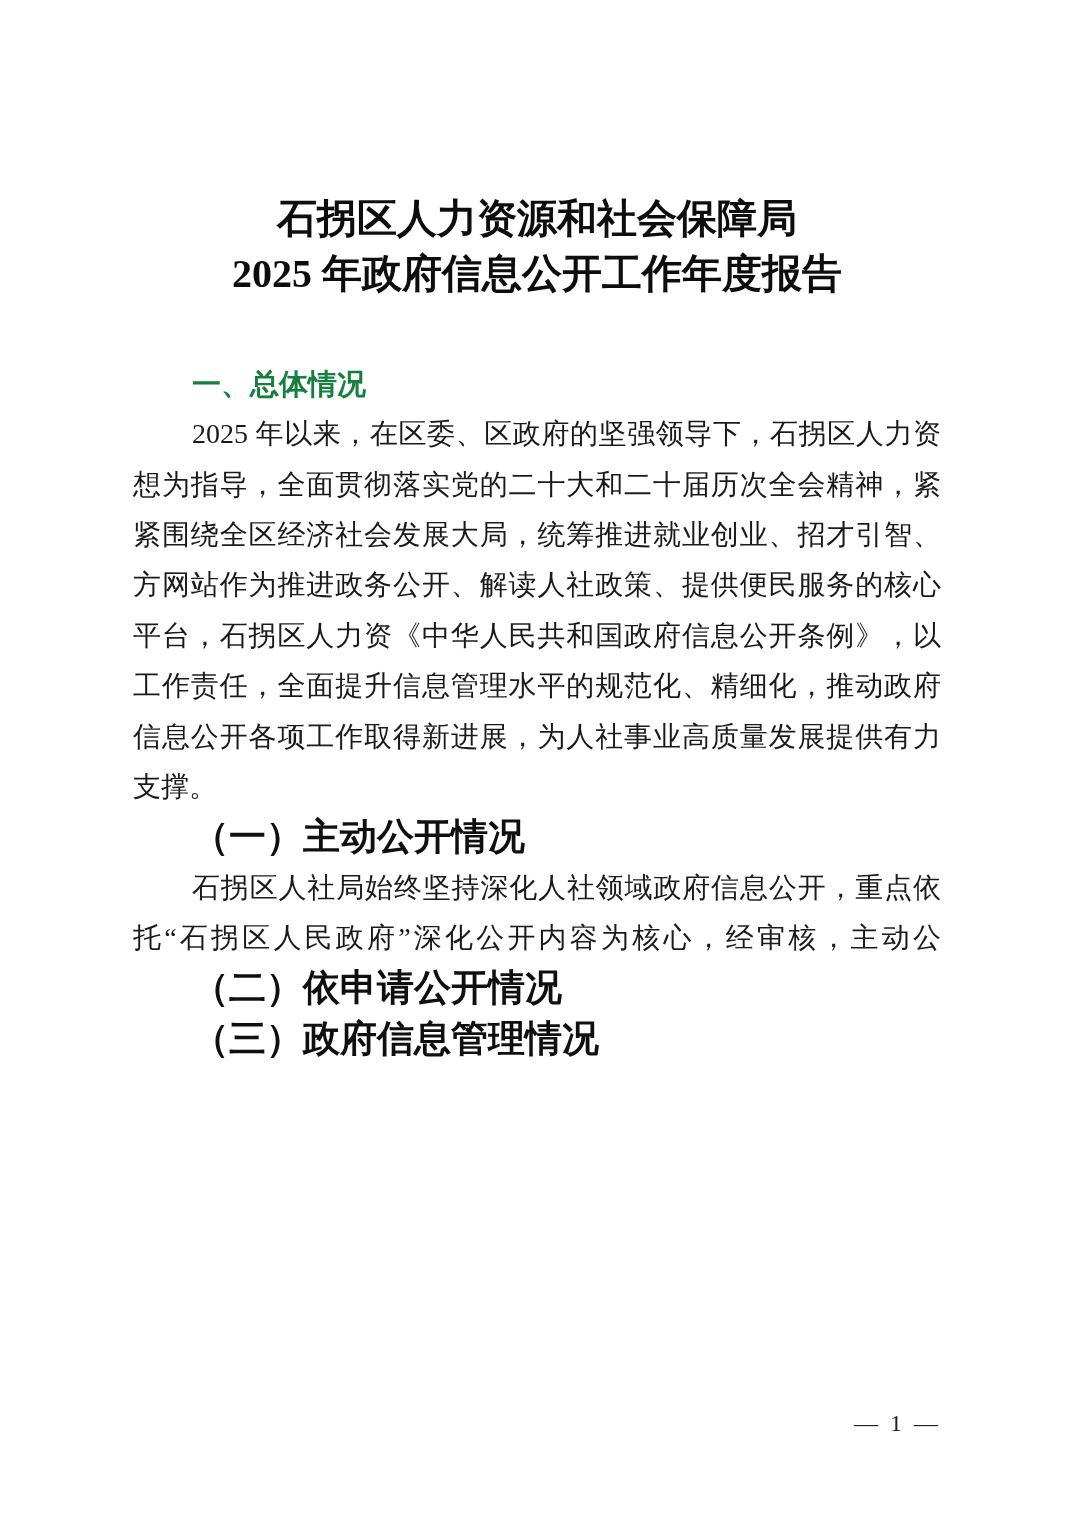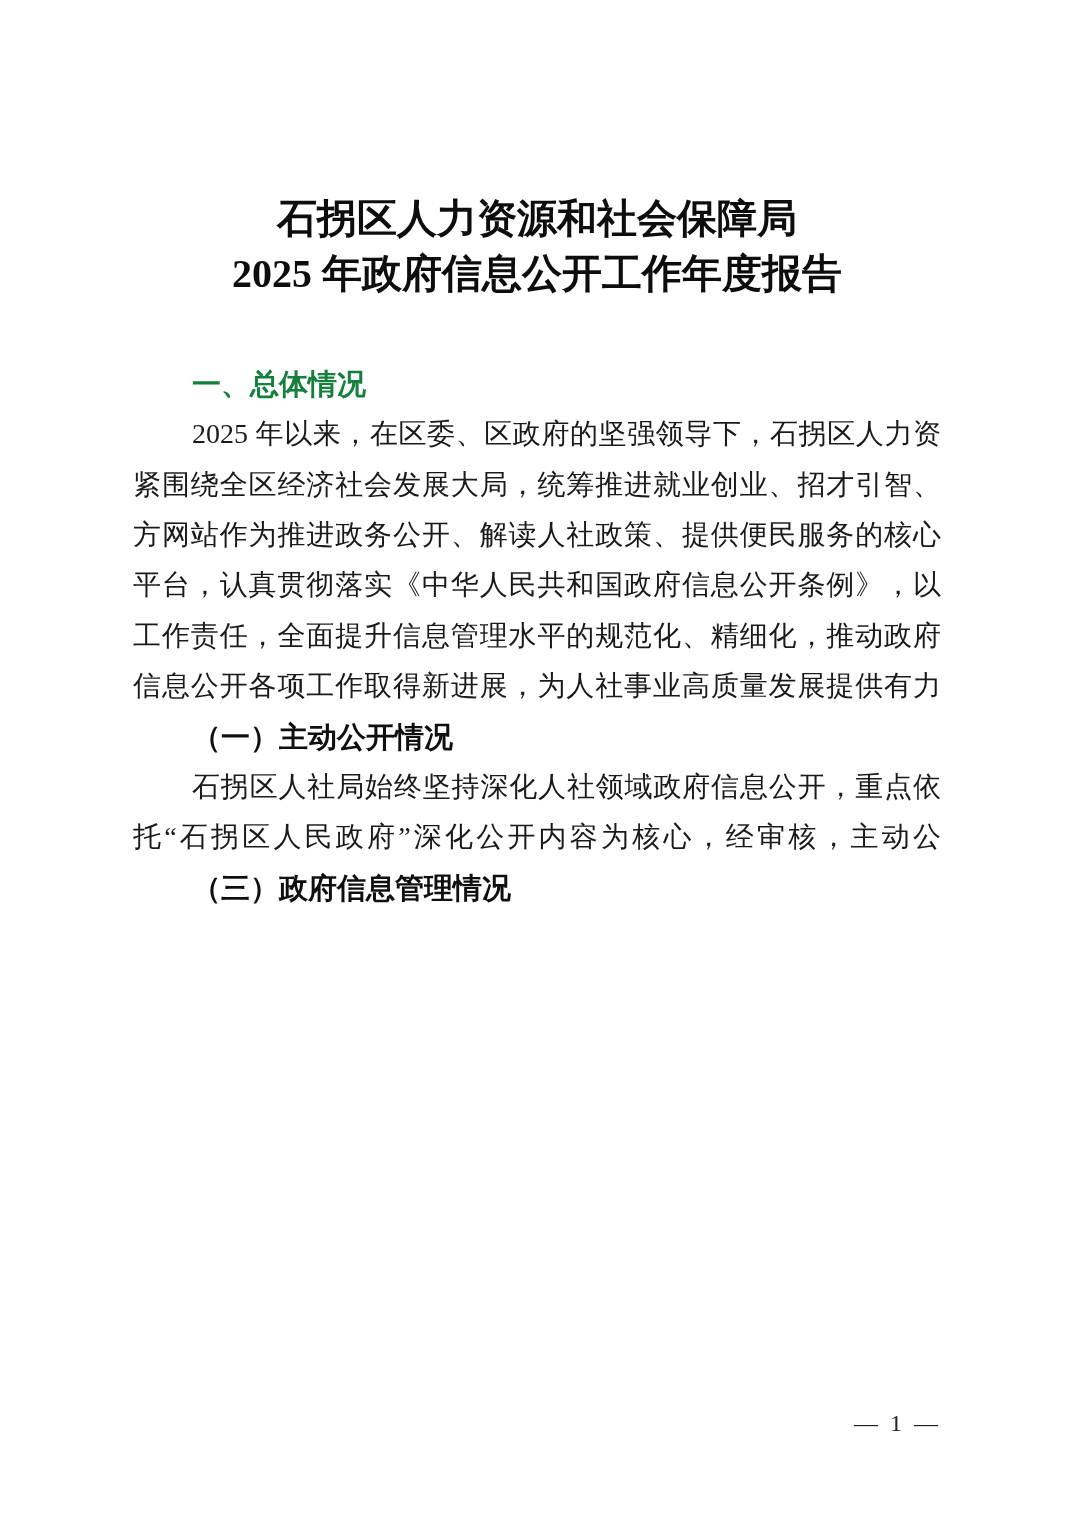--- a/index.html
+++ b/index.html
@@ -53,21 +53,21 @@
     font-weight: bold;
     font-size: 29px;
     text-indent: 59px;
     text-align-last: left;
     height: 50.4px;
     color: #15803d;
   }
   .h-serif {
     font-family: "Liberation Serif", serif;
     font-weight: bold;
-    font-size: 29px;
+    font-size: 37px;
     text-indent: 59px;
     text-align-last: left;
     height: 50.4px;
     color: #0f0f0f;
   }
   .page-footer {
     position: absolute;
     top: 1410px;
     right: 133px;
     font-family: "Liberation Serif", serif;
@@ -84,31 +84,34 @@
   <div class="title-block">
     <div>石拐区人力资源和社会保障局</div>
     <div>2025 年政府信息公开工作年度报告</div>
   </div>
 
   <div class="content">
 
     <div class="h-sans">一、总体情况</div>
 
     <div class="ln ln-first">2025 年以来，在区委、区政府的坚强领导下，石拐区人力资</div>
+    <div class="ln">想为指导，全面贯彻落实党的二十大和二十届历次全会精神，紧</div>
     <div class="ln">紧围绕全区经济社会发展大局，统筹推进就业创业、招才引智、</div>
     <div class="ln">方网站作为推进政务公开、解读人社政策、提供便民服务的核心</div>
-    <div class="ln">平台，认真贯彻落实《中华人民共和国政府信息公开条例》，以</div>
+    <div class="ln">平台，石拐区人力资《中华人民共和国政府信息公开条例》，以</div>
     <div class="ln">工作责任，全面提升信息管理水平的规范化、精细化，推动政府</div>
     <div class="ln">信息公开各项工作取得新进展，为人社事业高质量发展提供有力</div>
+    <div class="ln ln-last">支撑。</div>
 
     <div class="h-serif">（一）主动公开情况</div>
 
     <div class="ln ln-first">石拐区人社局始终坚持深化人社领域政府信息公开，重点依</div>
     <div class="ln">托“石拐区人民政府”深化公开内容为核心，经审核，主动公</div>
 
+    <div class="h-serif">（二）依申请公开情况</div>
 
 
     <div class="h-serif">（三）政府信息管理情况</div>
 
   </div>
 
   <div class="page-footer">— 1 —</div>
 
 </div>
 

